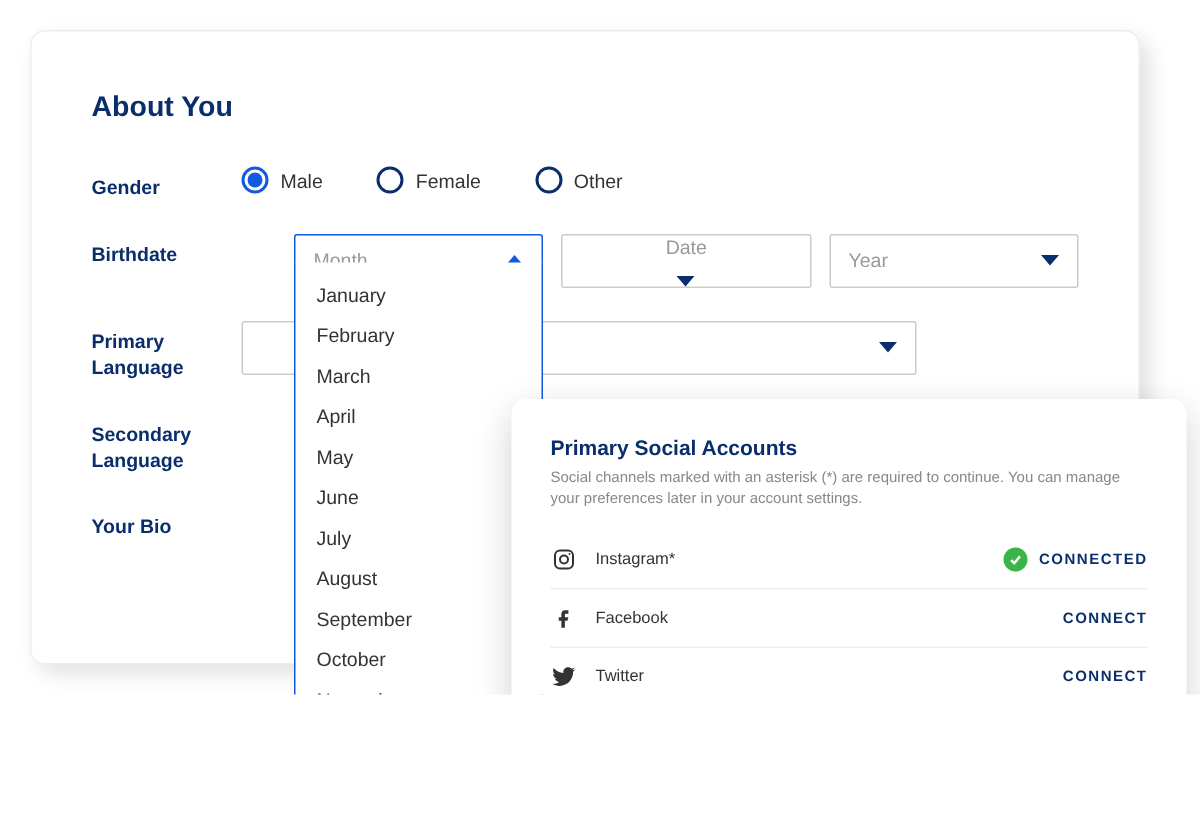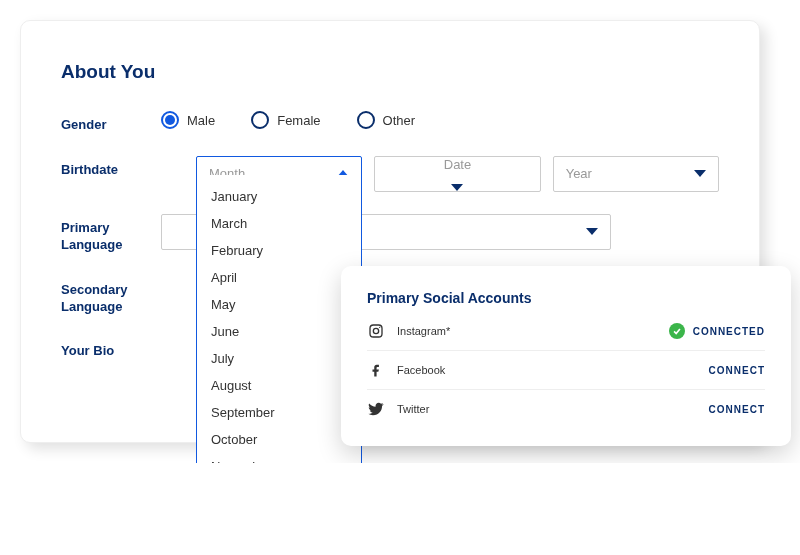--- a/index.html
+++ b/index.html
@@ -197,22 +197,22 @@
   </div>
 
   <div class="row">
     <div class="row-label">Birthdate</div>
     <div class="row-content select-row">
       <div class="select-box open sel-month">
         <span class="placeholder">Month</span>
         <span class="caret caret-up"></span>
         <div class="dropdown-list" id="month-list">
             <div class="dropdown-item">January</div>
+            <div class="dropdown-item">February</div>
             <div class="dropdown-item">March</div>
-            <div class="dropdown-item">February</div>
             <div class="dropdown-item">April</div>
             <div class="dropdown-item">May</div>
             <div class="dropdown-item">June</div>
             <div class="dropdown-item">July</div>
             <div class="dropdown-item">August</div>
             <div class="dropdown-item">September</div>
             <div class="dropdown-item">October</div>
             <div class="dropdown-item">November</div>
             <div class="dropdown-item">December</div>
           </div>
@@ -241,20 +241,21 @@
   <div class="row">
     <div class="row-label">Secondary Language</div>
   </div>
 
   <div class="row">
     <div class="row-label">Your Bio</div>
   </div>
 
   <div class="social-card">
     <div class="social-title">Primary Social Accounts</div>
+    <div class="social-desc">Social channels marked with an asterisk (*) are required to continue. You can manage your preferences later in your account settings.</div>
 
     <div class="social-row">
       <span class="social-icon">
         <svg viewBox="0 0 24 24" width="16" height="16" fill="none" stroke="#333" stroke-width="2">
             <rect x="3" y="3" width="18" height="18" rx="5"></rect>
             <circle cx="12" cy="12" r="4"></circle>
             <circle cx="17.5" cy="6.5" r="1" fill="#333" stroke="none"></circle>
           </svg>
       </span>
       <span class="social-name">Instagram*</span>

